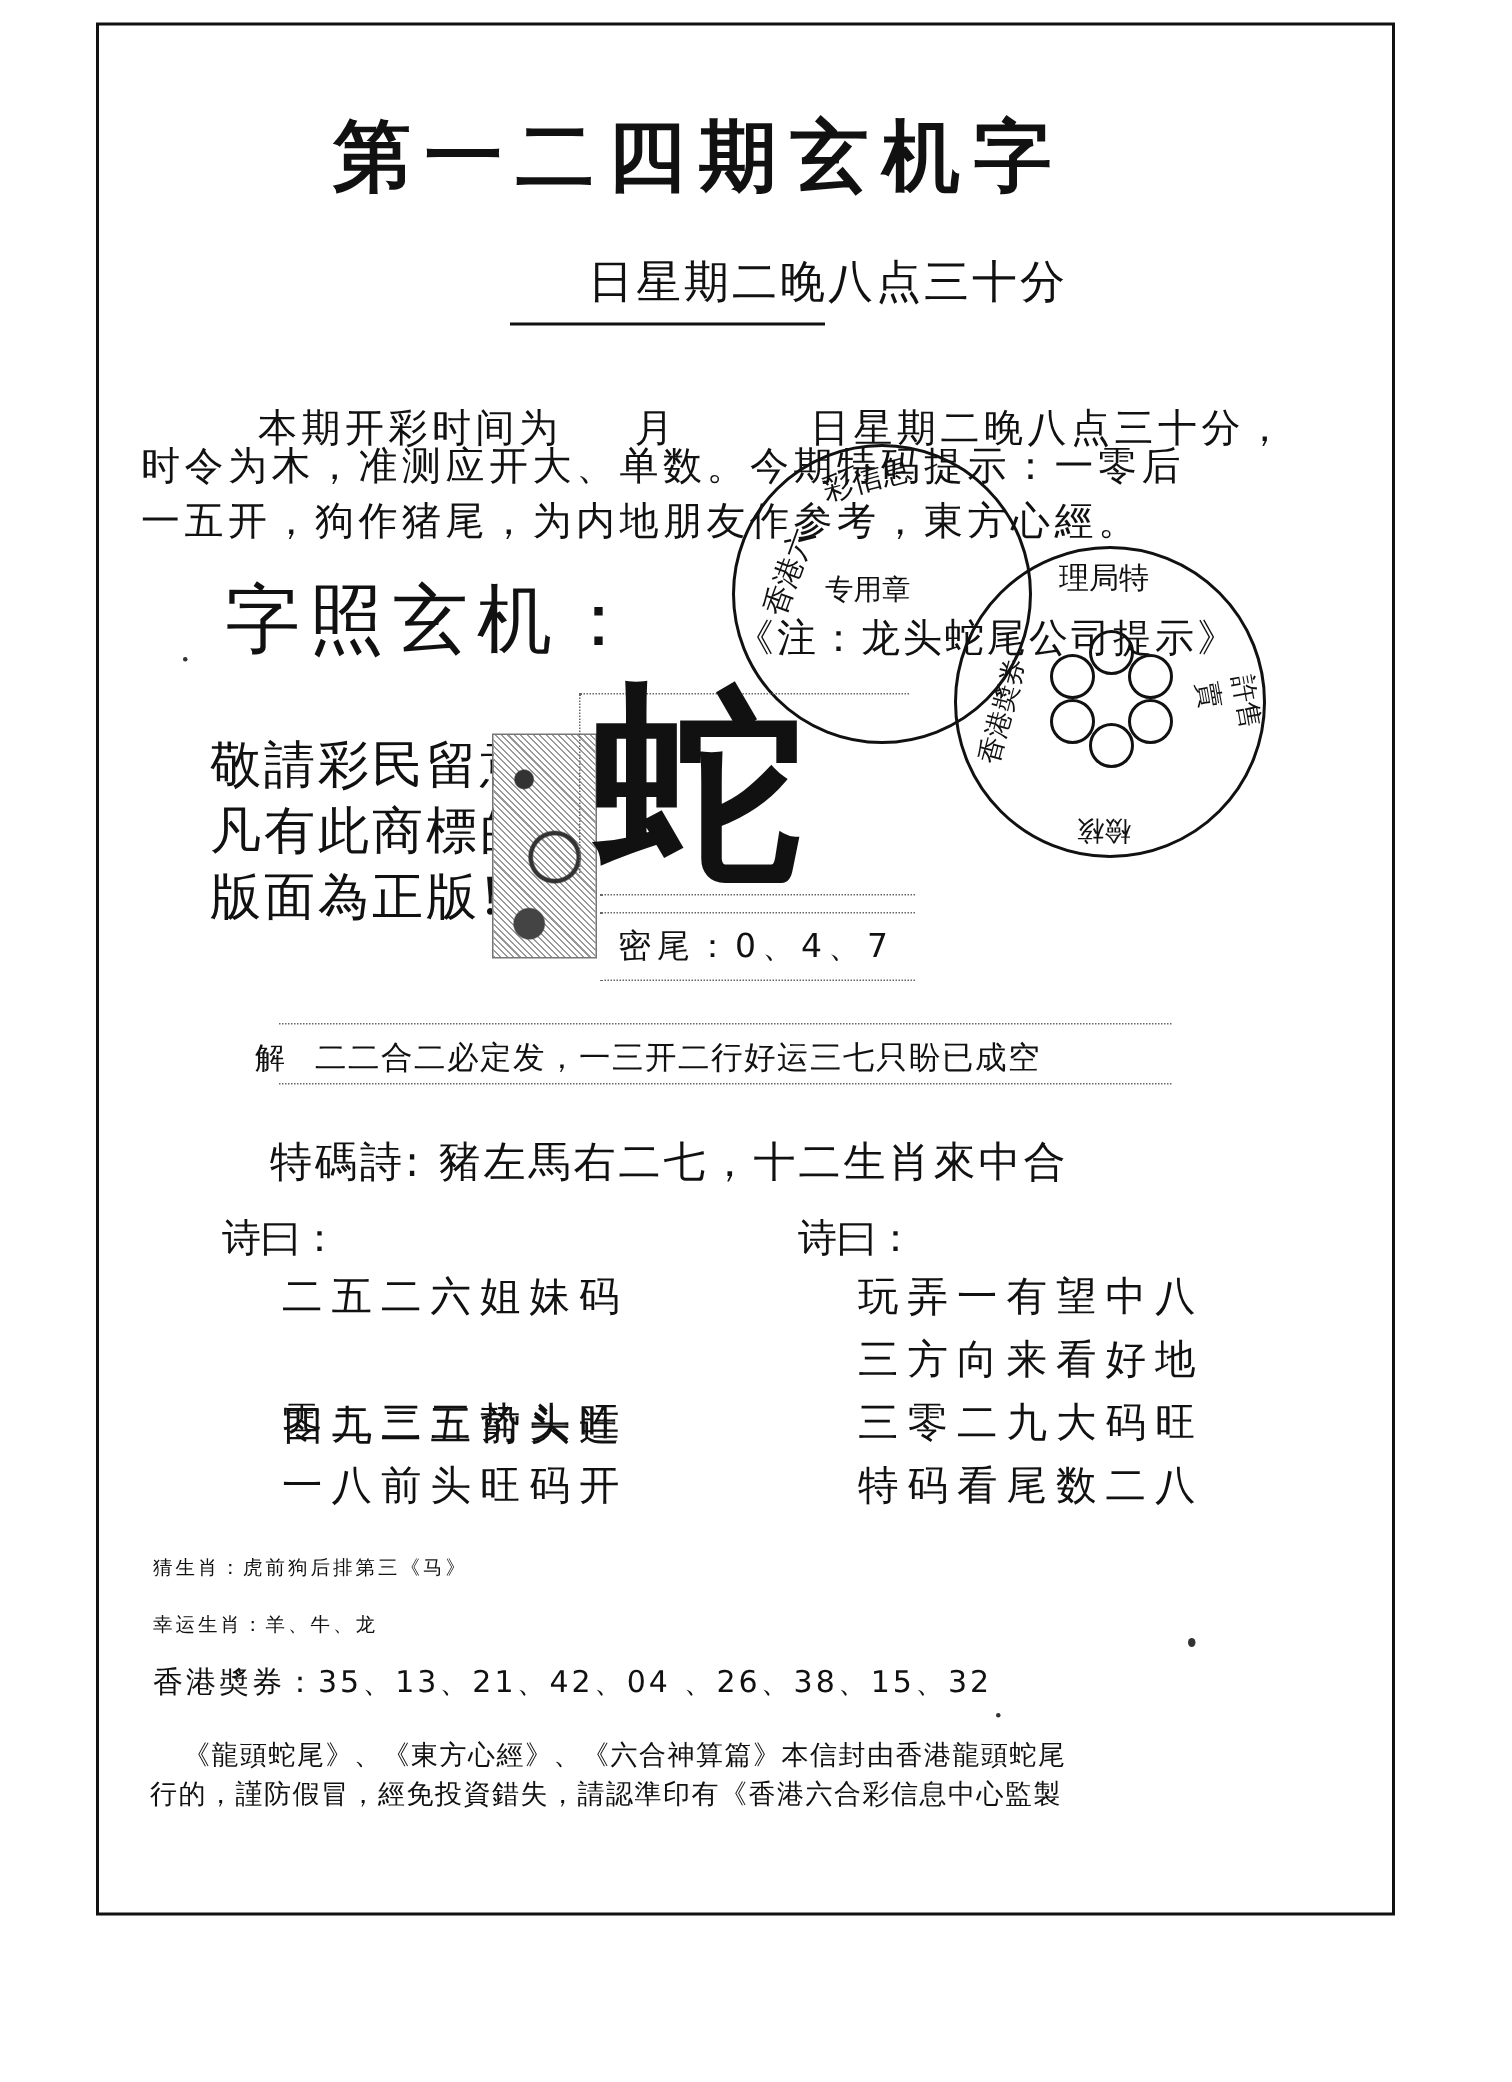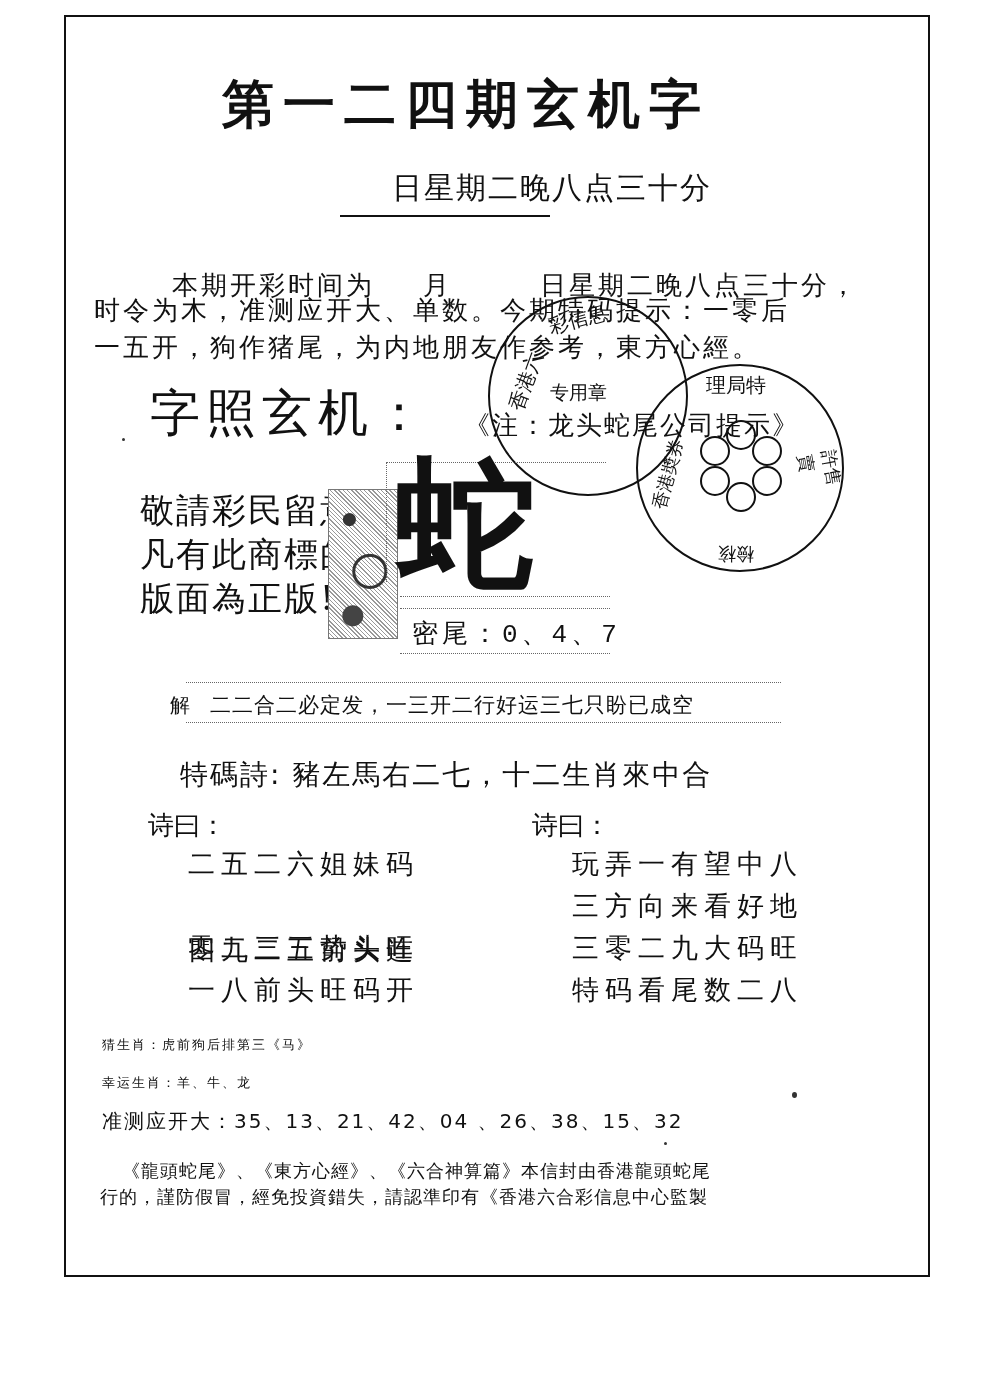--- a/index.html
+++ b/index.html
@@ -11,33 +11,33 @@
     .title { left:222px; top:70px; font-size:52px; font-weight:bold; letter-spacing:9px; }
     .subtitle { left:392px; top:168px; font-size:30px; letter-spacing:2px; }
     .subtitle-line { position:absolute; left:340px; top:215px; width:210px; height:0; border-top:2px solid #111; }
     .para { font-size:26px; letter-spacing:3px; }
     .p1 { left:172px; top:255px;margin-top:13px; }
     .p1 .gap1 { display:inline-block; width:48px; }
     .p1 .gap2 { display:inline-block; width:88px; }
     .p2 { left:94px; top:293px; }
     .p3 { left:94px; top:330px; }
     .section-head { left:150px; top:380px; font-size:50px; letter-spacing:6px; }
-    .note { left:464px; top:408px; font-size:26px; letter-spacing:2px;text-align:right; }
+    .note { left:490px; top:408px; font-size:26px; letter-spacing:2px;text-align:right; }
     .notice { left:140px; top:488px; font-size:34px; line-height:44px; letter-spacing:2px; white-space:pre; font-family:"DejaVu Serif", serif; }
     .logo { position:absolute; left:328px; top:489px; width:68px; height:148px;
             background:
               radial-gradient(circle at 30% 20%, #333 0 6px, transparent 7px),
               radial-gradient(circle at 60% 55%, transparent 0 14px, #333 15px 17px, transparent 18px),
               radial-gradient(circle at 35% 85%, #444 0 10px, transparent 11px),
               repeating-linear-gradient(45deg, #999 0 1px, #fff 1px 3px),
               repeating-linear-gradient(-30deg, #bbb 0 1px, transparent 1px 4px);
             border:1px solid #777; }
     .dotted { position:absolute; height:0; border-top:1px dotted #666; }
     .big-char { left:396px; top:454px; font-size:140px; font-family:"DejaVu Serif", serif; font-weight:bold; line-height:140px; letter-spacing:-6px; }
-    .mi-wei { left:412px; top:616px; font-size:26px; letter-spacing:4px;font-family:Liberation Mono, monospace; }
+    .mi-wei { left:412px; top:616px; font-size:22px; letter-spacing:4px; }
     .jie-label { left:170px; top:692px; font-size:20px; }
     .jie-text { left:210px; top:691px; font-size:21px; letter-spacing:1px; }
     .poem-title { left:180px; top:756px; font-size:28px; letter-spacing:2px; }
     .shi-head { font-size:26px; }
     .shi-left { left:148px; top:808px; }
     .shi-right { left:532px; top:808px; }
     .verse { font-size:27px; letter-spacing:6px; }
     .v-left { left:188px; }
     .v-right { left:572px; }
     .info { left:102px; font-size:13px; letter-spacing:2px; }
@@ -117,21 +117,21 @@
 <div class="abs verse v-left" style="top:930px;">零二三三势头旺</div>
 <div class="abs verse v-left" style="top:972px;">一八前头旺码开</div>
 
 <div class="abs verse v-right" style="top:846px;">玩弄一有望中八</div>
 <div class="abs verse v-right" style="top:888px;">三方向来看好地</div>
 <div class="abs verse v-right" style="top:930px;">三零二九大码旺</div>
 <div class="abs verse v-right" style="top:972px;">特码看尾数二八</div>
 
 <div class="abs info" style="top:1036px;">猜生肖：虎前狗后排第三《马》</div>
 <div class="abs info" style="top:1074px;">幸运生肖：羊、牛、龙</div>
-<div class="abs info" style="top:1108px;font-size:20px;"><span>准测应开大：</span><span>35、13、21、42、04 、26、38、15、32</span></div>
+<div class="abs info" style="top:1108px;font-size:20px;"><span>香港奬券：</span><span>35、13、21、42、04 、26、38、15、32</span></div>
 
 <div class="abs footer">
   <span style="padding-left:2px;">《龍頭蛇尾》、《東方心經》、《六合神算篇》本信封由香港龍頭蛇尾</span>
   <span style="margin-left:-20px;">行的，謹防假冒，經免投資錯失，請認準印有《香港六合彩信息中心監製</span>
 </div>
 
 <div class="speck" style="left:792px;top:1092px;width:5px;height:6px;"></div>
 <div class="speck" style="left:122px;top:438px;width:3px;height:3px;"></div>
 <div class="speck" style="left:664px;top:1142px;width:3px;height:3px;"></div>
 

